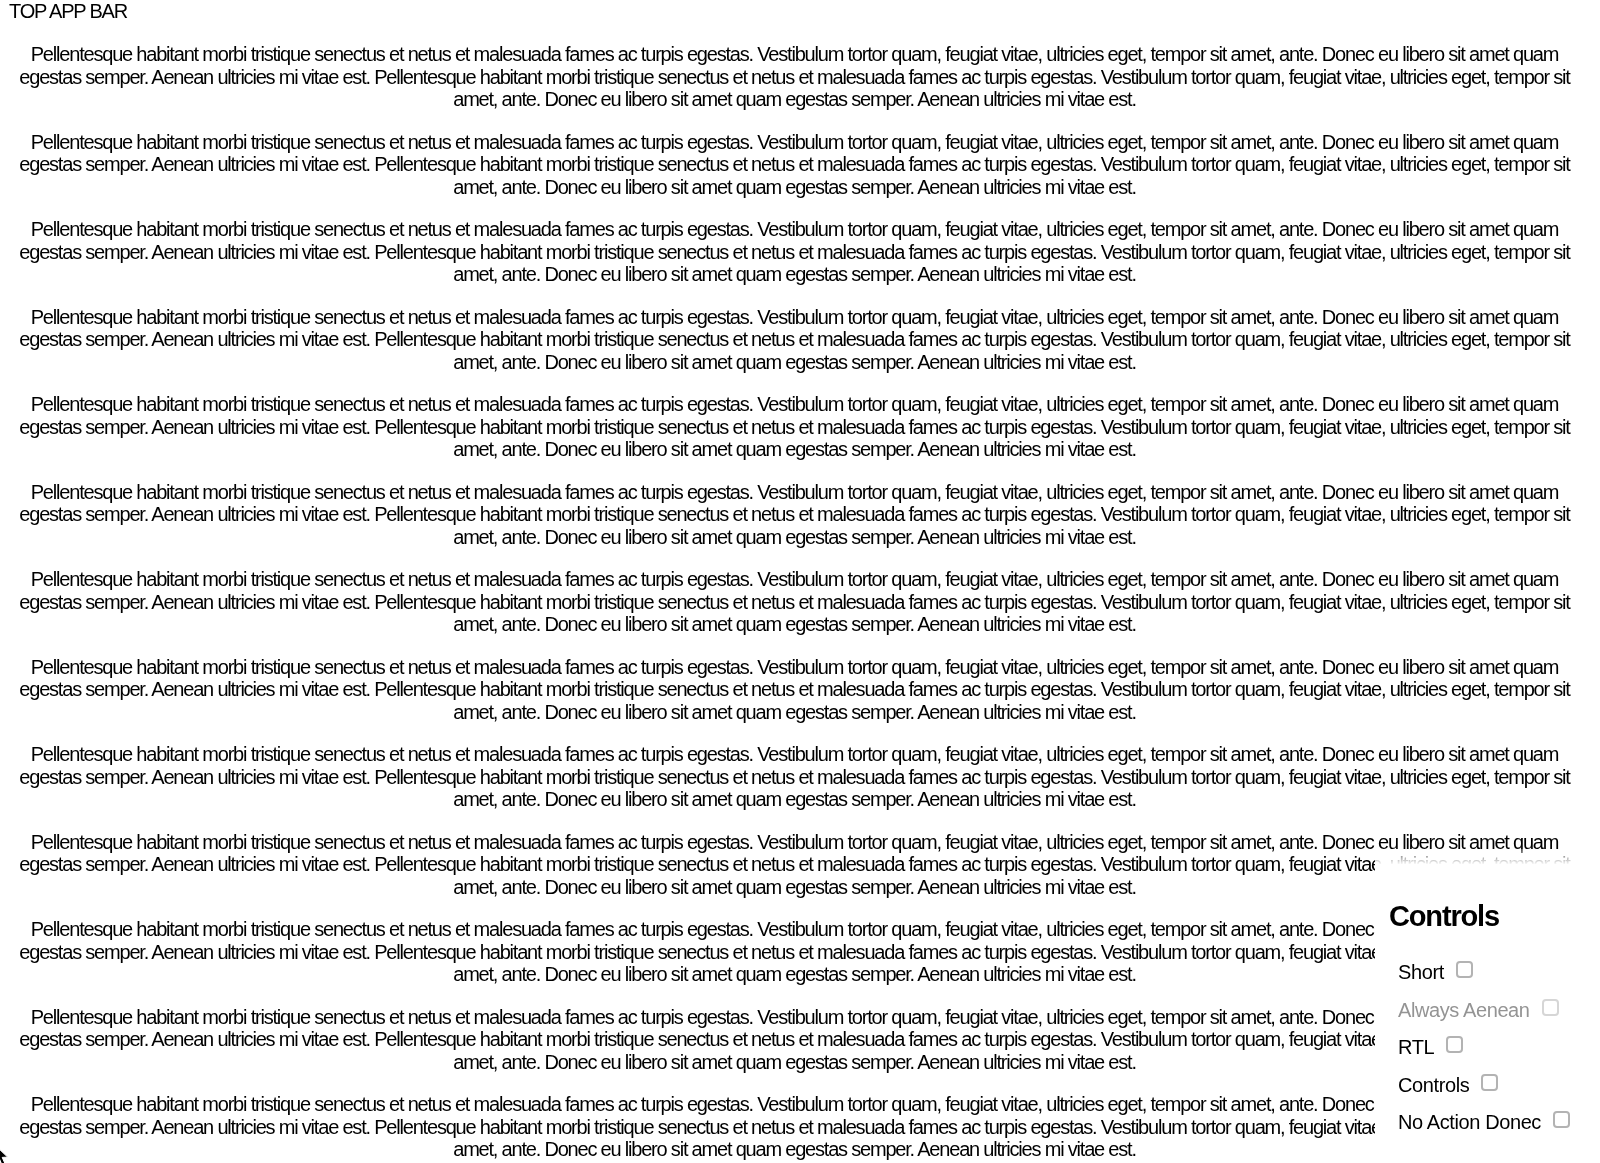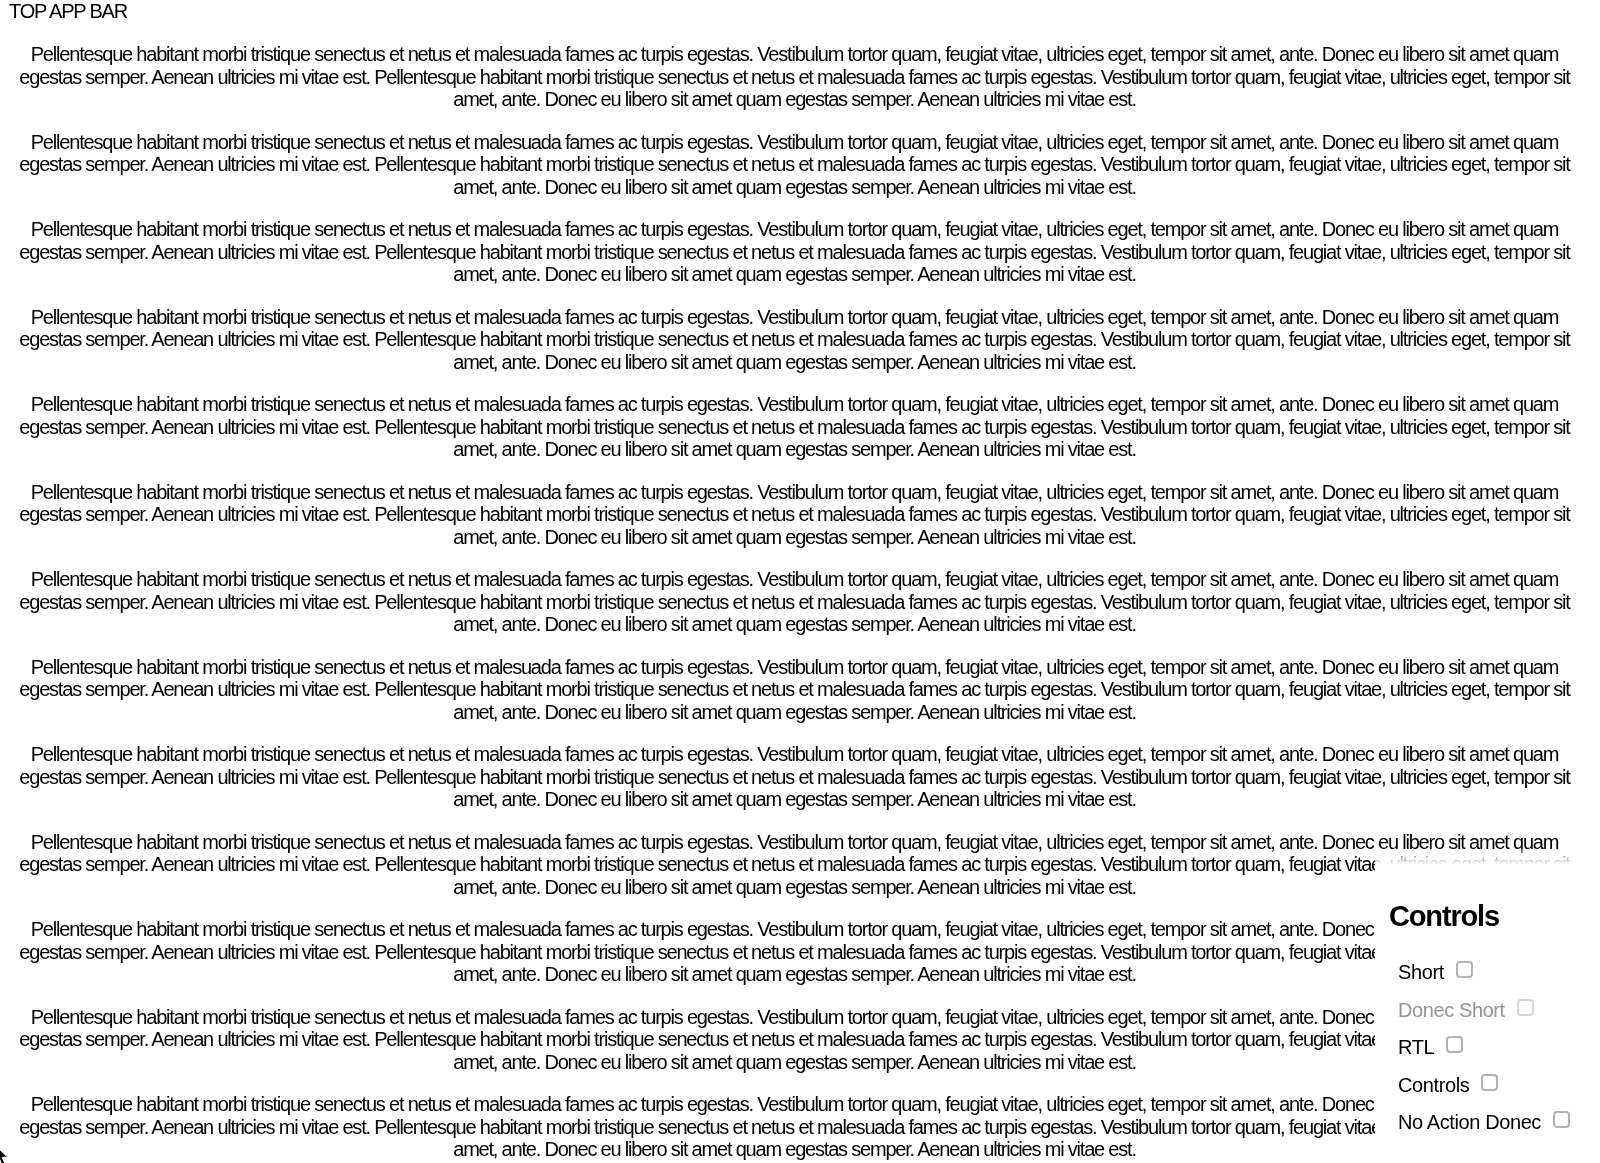--- a/index.html
+++ b/index.html
@@ -121,21 +121,21 @@
 </div>
 
 <aside class="controls-panel">
   <h2 class="controls-title">Controls</h2>
   <div id="controls-rows">
       <div class="control-row">
         <span class="label">Short</span>
         <input type="checkbox" style="">
       </div>
       <div class="control-row disabled">
-        <span class="label">Donec Short</span>
+        <span class="label">Always Aenean</span>
         <input type="checkbox" disabled="" style="">
       </div>
       <div class="control-row">
         <span class="label">RTL</span>
         <input type="checkbox" style="">
       </div>
       <div class="control-row">
         <span class="label">Controls</span>
         <input type="checkbox" style="">
       </div>

